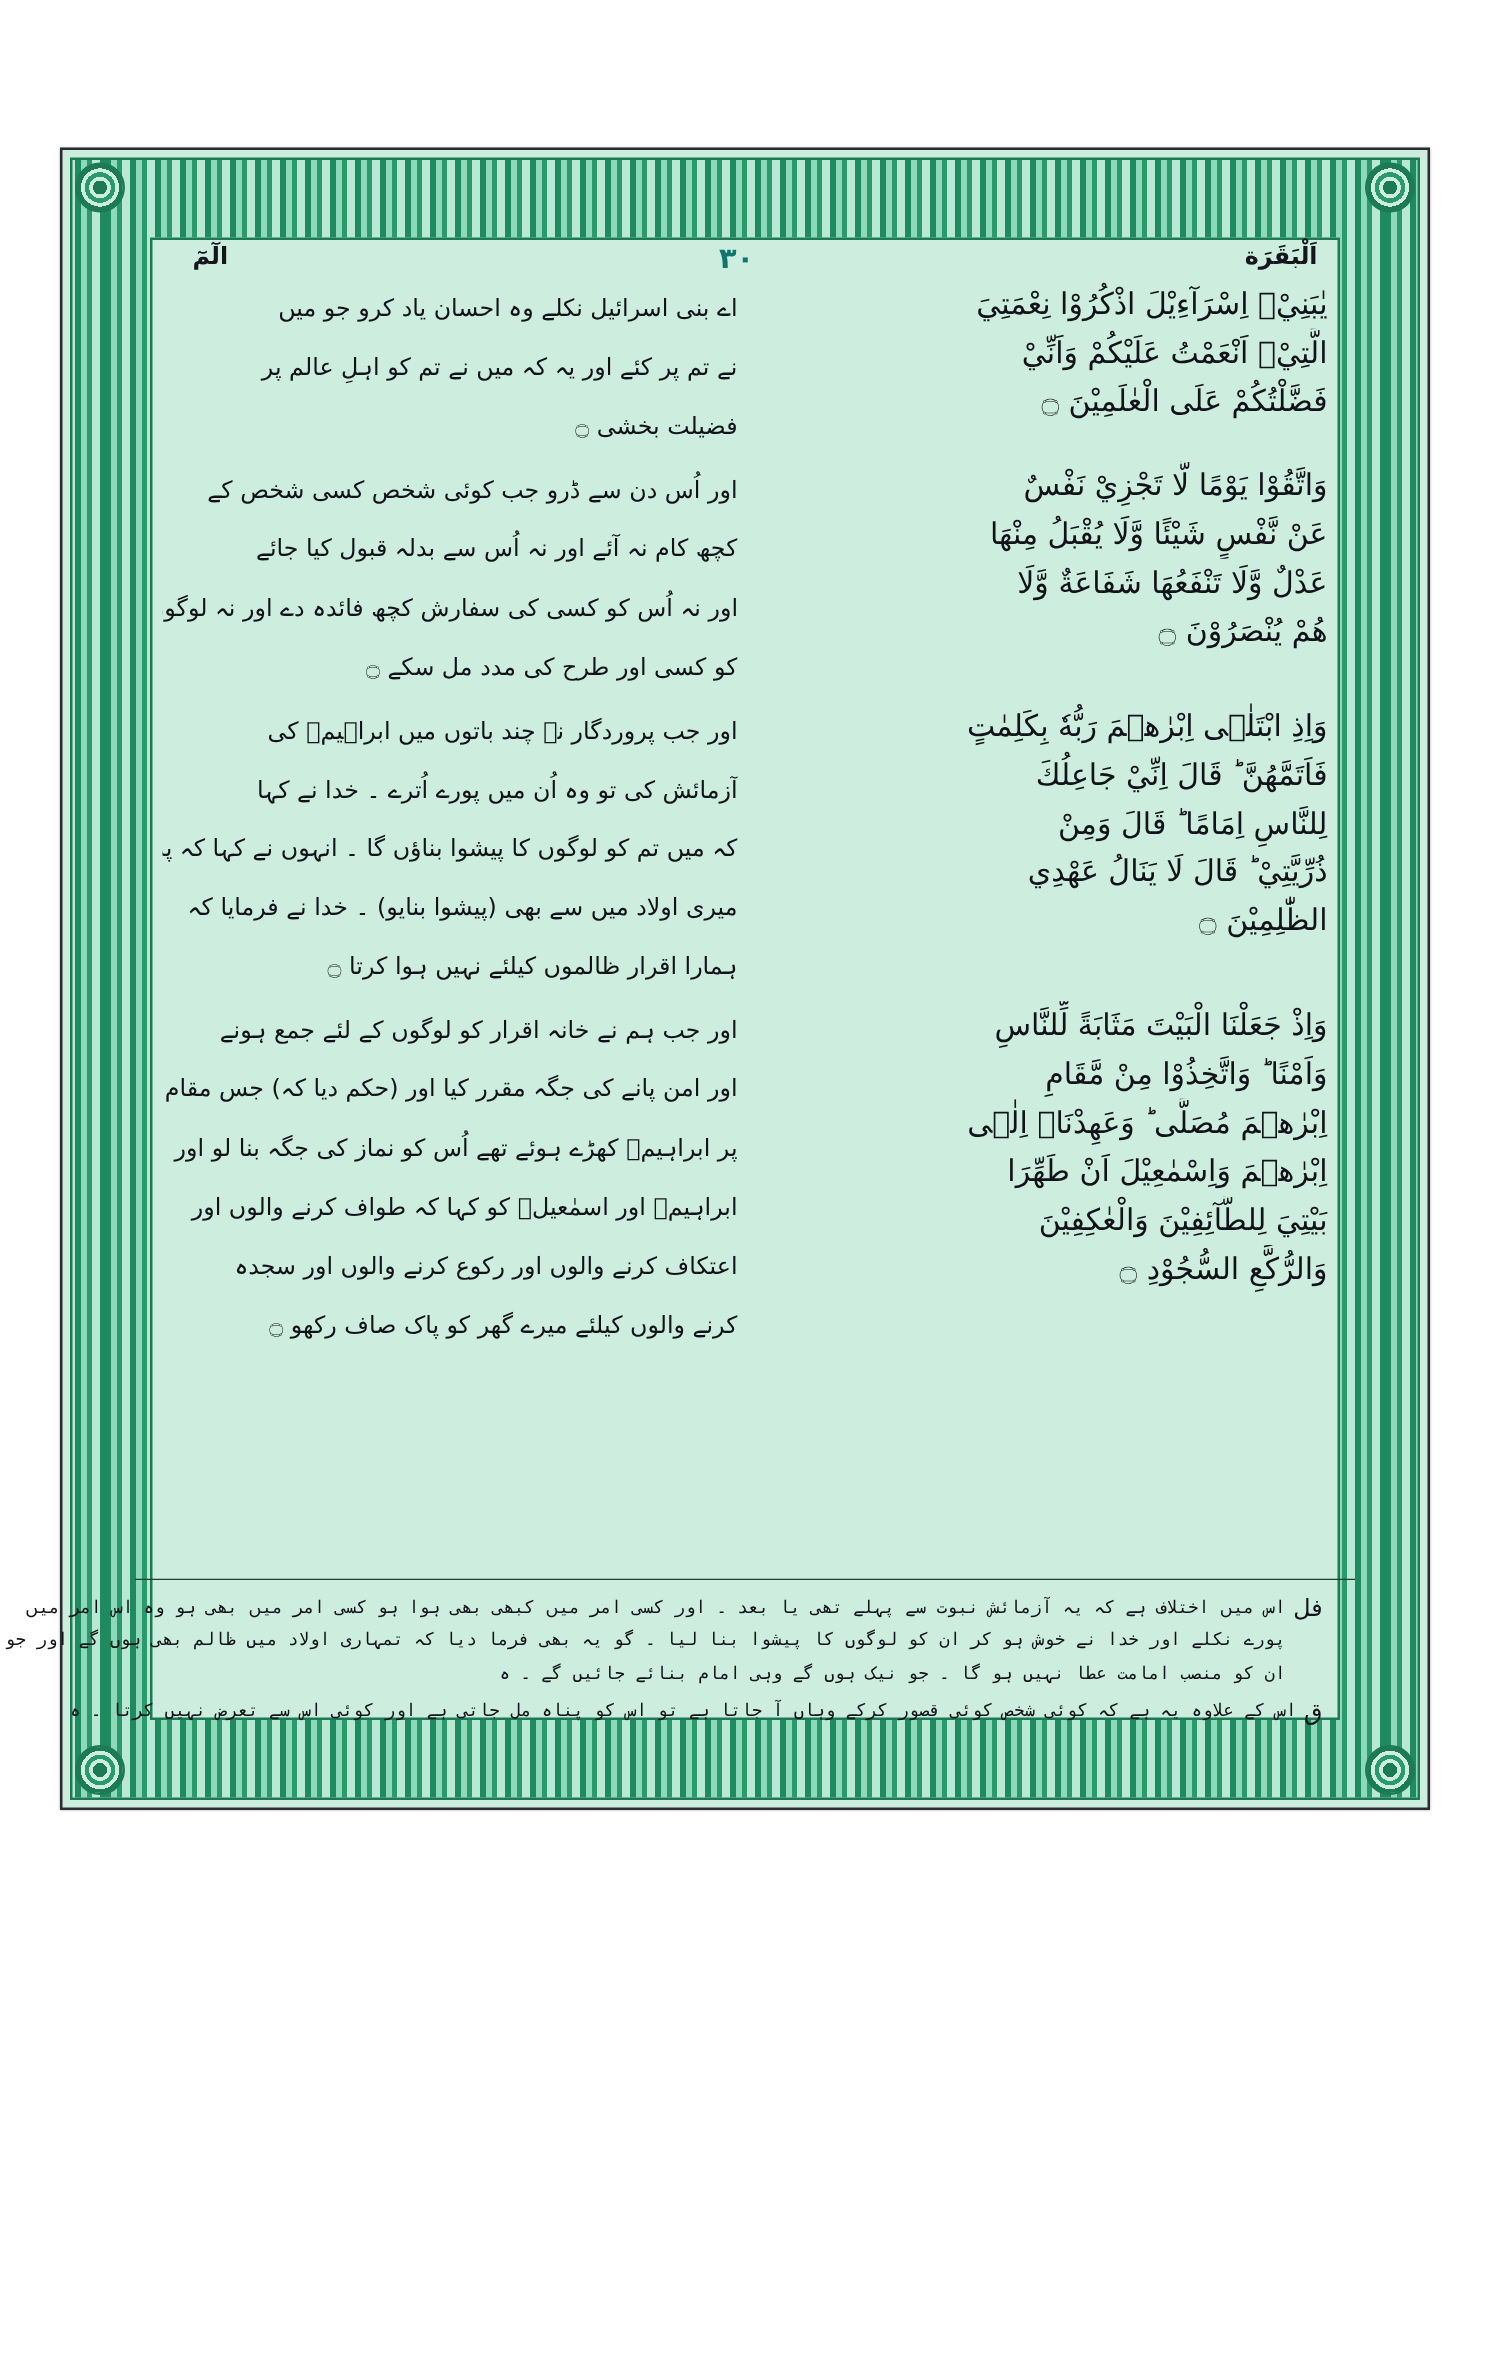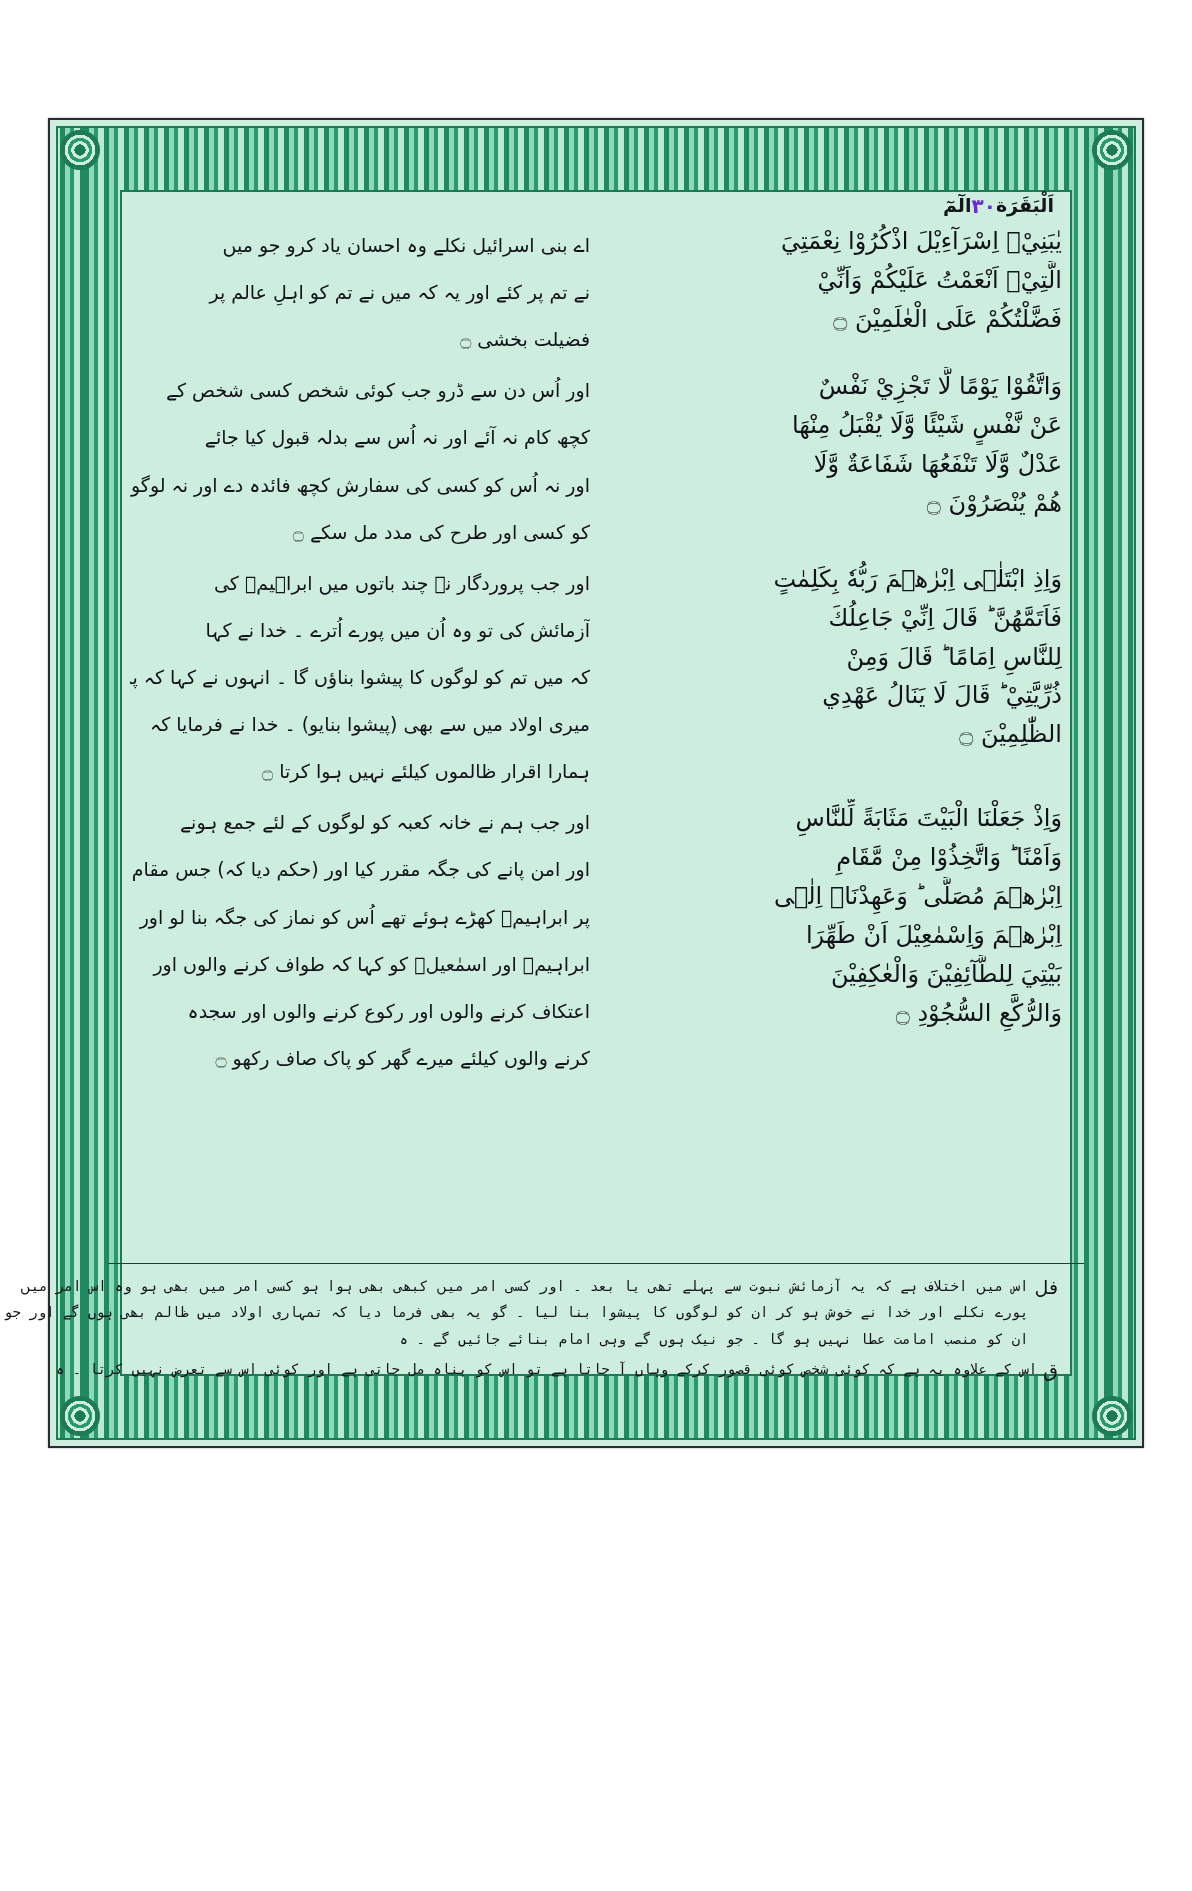--- a/index.html
+++ b/index.html
@@ -87,36 +87,37 @@
     right: 60px;
     bottom: 60px;
     padding: 16px 22px 10px 22px;
     box-sizing: border-box;
     direction: rtl;
   }
 
   #page-header {
     display: flex;
     flex-direction: row-reverse;
-    justify-content: flex-end;
+    justify-content: space-between;
     align-items: flex-start;
     padding: 0 8px 4px 8px;
     border-bottom: 0;
+    margin-left: 16px;
   }
   .header-item {
     font-family: "DejaVu Sans", sans-serif;
     font-size: 19px;
     color: #15151c;
     font-weight: bold;
     letter-spacing: 0;
   }
   #page-number {
-    font-size: 20px;
+    font-size: 23px;
     font-weight: bold;
-    color: #6d28d9;
+    color: #0f766e;
   }
 
   
   .ayah-block {
     display: flex;
     flex-direction: row;
     align-items: flex-start;
     margin-bottom: 4px;
   }
   .col-arabic {
@@ -259,21 +260,21 @@
     <div class="ayah-block">
       <div class="col-arabic">
         <div class="arabic-line">وَاِذْ جَعَلْنَا الْبَيْتَ مَثَابَةً لِّلنَّاسِ</div>
         <div class="arabic-line">وَاَمْنًا ؕ وَاتَّخِذُوْا مِنْ مَّقَامِ</div>
         <div class="arabic-line">اِبْرٰهٖمَ مُصَلًّى ؕ وَعَهِدْنَاۤ اِلٰۤى</div>
         <div class="arabic-line">اِبْرٰهٖمَ وَاِسْمٰعِيْلَ اَنْ طَهِّرَا</div>
         <div class="arabic-line">بَيْتِيَ لِلطَّآئِفِيْنَ وَالْعٰكِفِيْنَ</div>
         <div class="arabic-line">وَالرُّكَّعِ السُّجُوْدِ ۝</div>
       </div>
       <div class="col-urdu">
-        <div class="urdu-line">اور جب ہم نے خانہ کعبہ کو لوگوں کے لئے جمع ہونے</div>
+        <div class="urdu-line">اور جب ہم نے خانہ اقرار کو لوگوں کے لئے جمع ہونے</div>
         <div class="urdu-line">اور امن پانے کی جگہ مقرر کیا اور (حکم دیا کہ) جس مقام</div>
         <div class="urdu-line">پر ابراہیمؑ کھڑے ہوئے تھے اُس کو نماز کی جگہ بنا لو اور</div>
         <div class="urdu-line">ابراہیمؑ اور اسمٰعیلؑ کو کہا کہ طواف کرنے والوں اور</div>
         <div class="urdu-line">اعتکاف کرنے والوں اور رکوع کرنے والوں اور سجدہ</div>
         <div class="urdu-line">کرنے والوں کیلئے میرے گھر کو پاک صاف رکھو ۝</div>
       </div>
     </div>
 
   </div>
 

